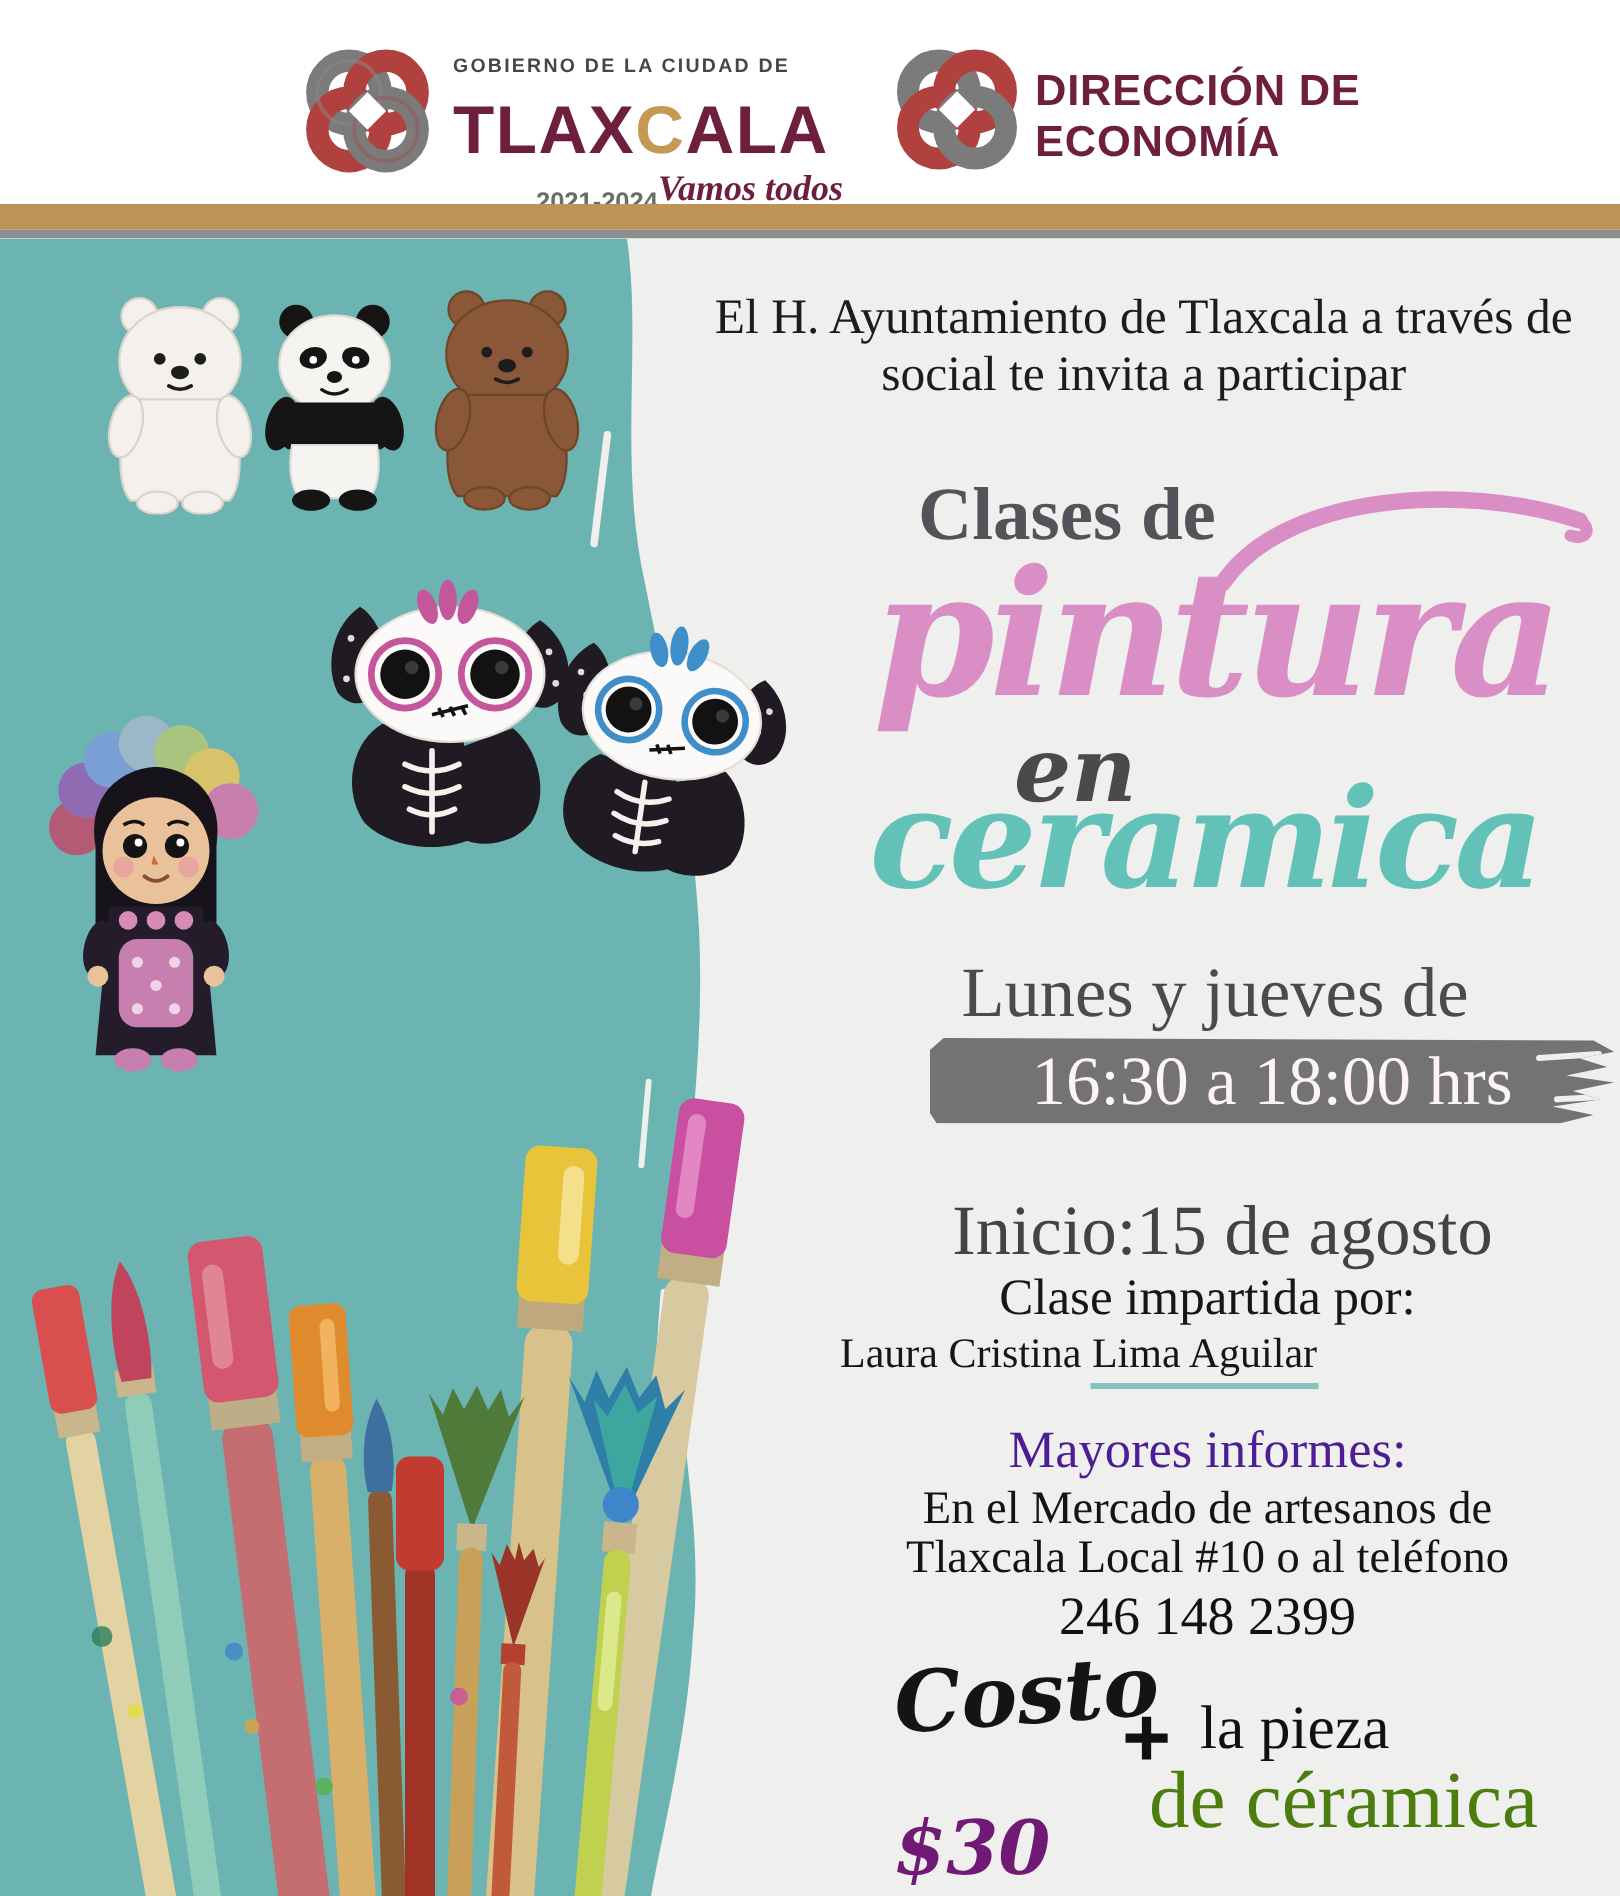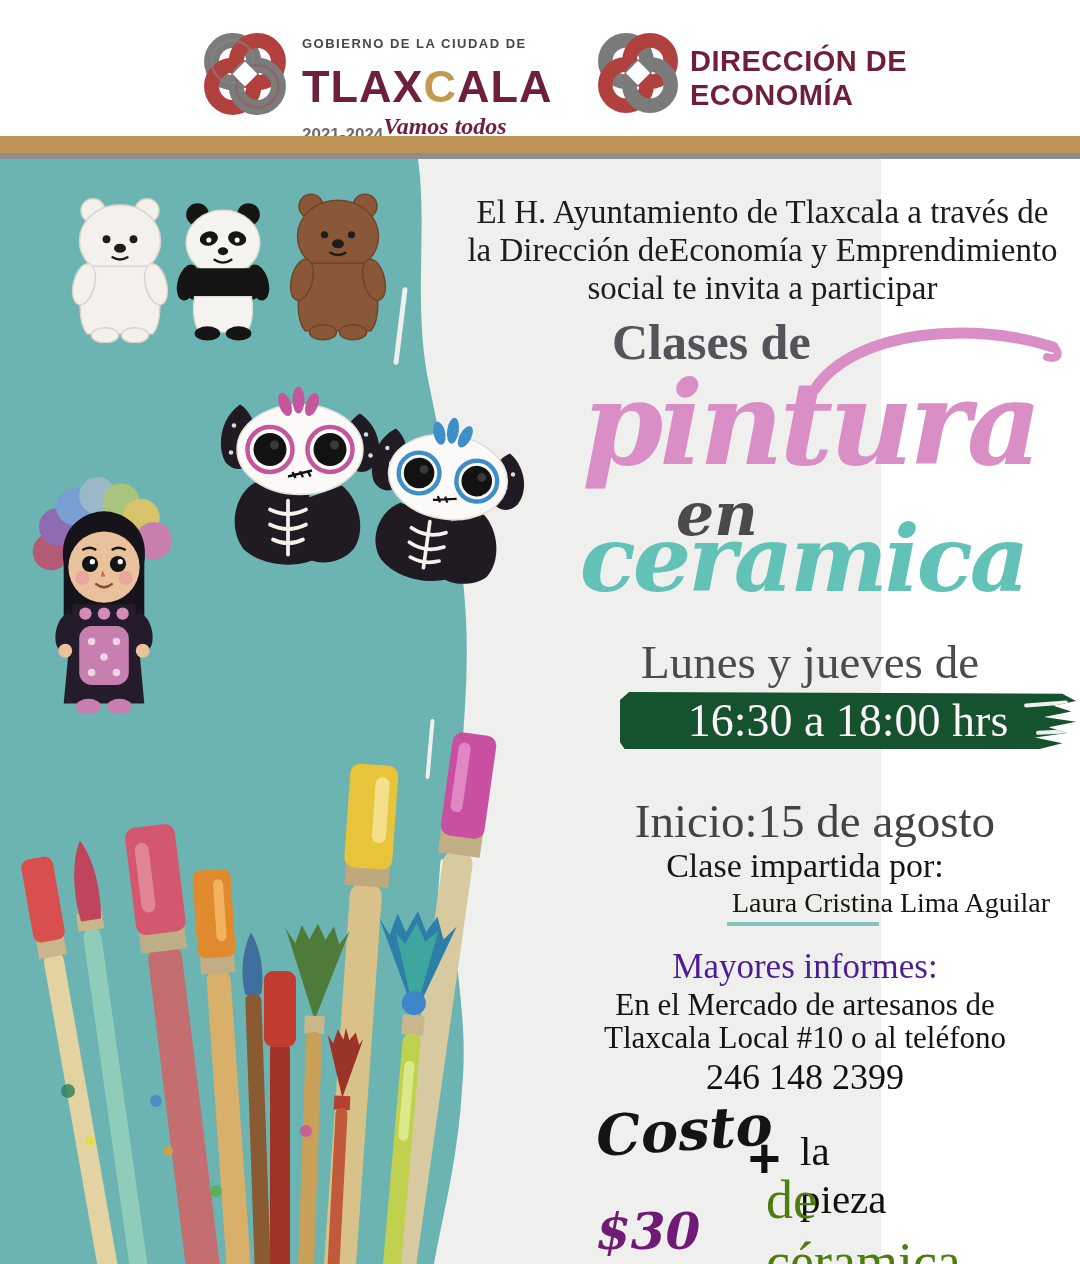--- a/index.html
+++ b/index.html
@@ -8,60 +8,60 @@
 
   
   .header { position:absolute; left:0; top:0; width:1080px; height:96px; background:#ffffff; }
   .logo-knot { position:absolute; }
   .city-logo-knot { left:198px; top:30px; width:94px; height:88px; }
   .econ-logo-knot { left:592px; top:30px; width:92px; height:86px; }
   .city-text { position:absolute; left:302px; top:36px; width:260px; }
   .city-small { font-size:13px; font-weight:bold; letter-spacing:1.5px; color:#4c4349; }
   .city-name { font-size:45px; font-weight:bold; letter-spacing:1px; color:#6E1F3E; line-height:48px; margin-top:12px; }
   .city-name .gold { color:#C49A52; }
-  .city-row { display:flex; align-items:flex-end; justify-content:flex-start; margin-top:2px; }
+  .city-row { display:flex; align-items:flex-end; justify-content:flex-end; margin-top:2px; }
   .city-period { font-size:17px; font-weight:bold; color:#6b6b6b; }
   .city-slogan { font-family:"Liberation Serif", serif; font-style:italic; font-weight:bold; font-size:24px; color:#6E1F3E; border-bottom:3px solid #9a9a9a; padding-bottom:2px; }
   .econ-text { position:absolute; left:690px; top:44px; font-size:29px; font-weight:bold; color:#6E1F3E; line-height:34px; letter-spacing:0.5px; }
 
   
   .bar-tan  { position:absolute; left:0; top:136px; width:1080px; height:17px; background:#BE9356; }
   .bar-gray { position:absolute; left:0; top:153px; width:1080px; height:6px; background:#8D8D8D; }
 
   
-  .main { position:absolute; left:0; top:159px; width:881px; height:1105px; background:#EFEFEE; }
+  .main { position:absolute; left:0; top:159px; width:1080px; height:1105px; background:#EFEFEE; }
   .teal-panel { position:absolute; left:0; top:0; width:500px; height:1105px; }
   .figurine { position:absolute; }
   .intro { position:absolute; left:455px; top:34px; width:615px; text-align:center;
            font-family:"Liberation Serif", serif; font-size:33px; line-height:38px; color:#1c1c1c; }
   .clases-de { position:absolute; left:612px; top:154px; font-family:"Liberation Serif", serif;
                font-weight:bold; font-size:50px; color:#56525A; }
   .swash { position:absolute; left:795px; top:160px; width:280px; height:80px; }
   .word-pintura { position:absolute; left:575px; top:196px; width:470px; text-align:center;
                   font-family:"DejaVu Serif", serif; font-style:italic; font-weight:bold;
                   font-size:116px; color:#D98FC5; letter-spacing:-4px; }
   .word-en { position:absolute; left:676px; top:320px; font-family:"DejaVu Serif", serif;
              font-style:italic; font-weight:bold; font-size:60px; color:#4a4a4a; }
   .word-ceramica { position:absolute; left:558px; top:346px; width:490px; text-align:center;
                    font-family:"DejaVu Serif", serif; font-style:italic; font-weight:bold;
                    font-size:92px; color:#63C2B8; letter-spacing:-3px; }
   .sched-days { position:absolute; left:560px; top:476px; width:500px; text-align:center;
                 font-family:"Liberation Serif", serif; font-size:47px; color:#4b4b4e; }
-  .banner { position:absolute; left:620px; top:533px; width:456px; height:57px; background:#14532d;
+  .banner { position:absolute; left:620px; top:533px; width:456px; height:57px; background:#737373;
             clip-path:polygon(0 14%,2% 0,97% 3%,100% 16%,95% 24%,99% 34%,93% 44%,100% 52%,94% 62%,98% 72%,91% 80%,97% 90%,92% 100%,1% 100%,0 88%);
             display:flex; align-items:center; justify-content:center; }
   .banner-text { font-family:"Liberation Serif", serif; font-size:46px; color:#FDF4FA; }
   .banner-streak { position:absolute; background:#EFEFEE; border-radius:2px; }
   .streak-1 { left:404px; top:10px; width:44px; height:4px; transform:rotate(-4deg); }
   .streak-2 { left:416px; top:38px; width:36px; height:4px; transform:rotate(-3deg); }
   .sched-start { position:absolute; left:560px; top:601px; width:510px; text-align:center;
                  font-family:"Liberation Serif", serif; font-size:47px; color:#434346;margin-top:34px; }
   .instr-label { position:absolute; left:560px; top:688px; width:490px; text-align:center;
                  font-family:"Liberation Serif", serif; font-size:34px; color:#161616; }
-  .instr-name { position:absolute; left:560px; top:728px; width:490px; text-align:right;
+  .instr-name { position:absolute; left:560px; top:728px; width:490px; text-align:left;
                 font-family:"Liberation Serif", serif; font-size:28px; color:#161616; }
   .divider-teal { position:absolute; left:727px; top:763px; width:152px; height:4px; background:#86C3BC; }
   .info-title { position:absolute; left:560px; top:788px; width:490px; text-align:center;
                 font-family:"Liberation Serif", serif; font-size:35px; color:#4c1d95; }
   .info-line1 { position:absolute; left:560px; top:828px; width:490px; text-align:center;
                 font-family:"Liberation Serif", serif; font-size:31px; color:#141414; }
   .info-line2 { position:absolute; left:560px; top:861px; width:490px; text-align:center;
                 font-family:"Liberation Serif", serif; font-size:31px; color:#141414; }
   .info-phone { position:absolute; left:560px; top:897px; width:490px; text-align:center;
                 font-family:"Liberation Serif", serif; font-size:36px; color:#111111; }
@@ -390,21 +390,20 @@
         <circle cx="84" cy="470" r="5" fill="#E0E03A"></circle>
         <circle cx="150" cy="430" r="6" fill="#3E86C9"></circle>
         <circle cx="162" cy="480" r="5" fill="#E0A03A"></circle>
         <circle cx="300" cy="460" r="6" fill="#C94FA0"></circle>
         <circle cx="210" cy="520" r="6" fill="#58B04A"></circle>
       </g>
     </svg>
 
     <div class="intro">
       <div>El H. Ayuntamiento de Tlaxcala a través de</div>
-      <div>la Dirección deEconomía y Emprendimiento</div>
       <div>social te invita a participar</div>
     </div>
 
     <div class="clases-de">Clases de</div>
 
     <svg class="swash" viewBox="0 0 280 80">
       <path d="M20,70 C60,10 180,2 258,28" stroke="#D98FC5" stroke-width="11" fill="none" stroke-linecap="round"></path>
       <path d="M258,28 C266,32 264,42 252,38" stroke="#D98FC5" stroke-width="8" fill="none" stroke-linecap="round"></path>
     </svg>
 

